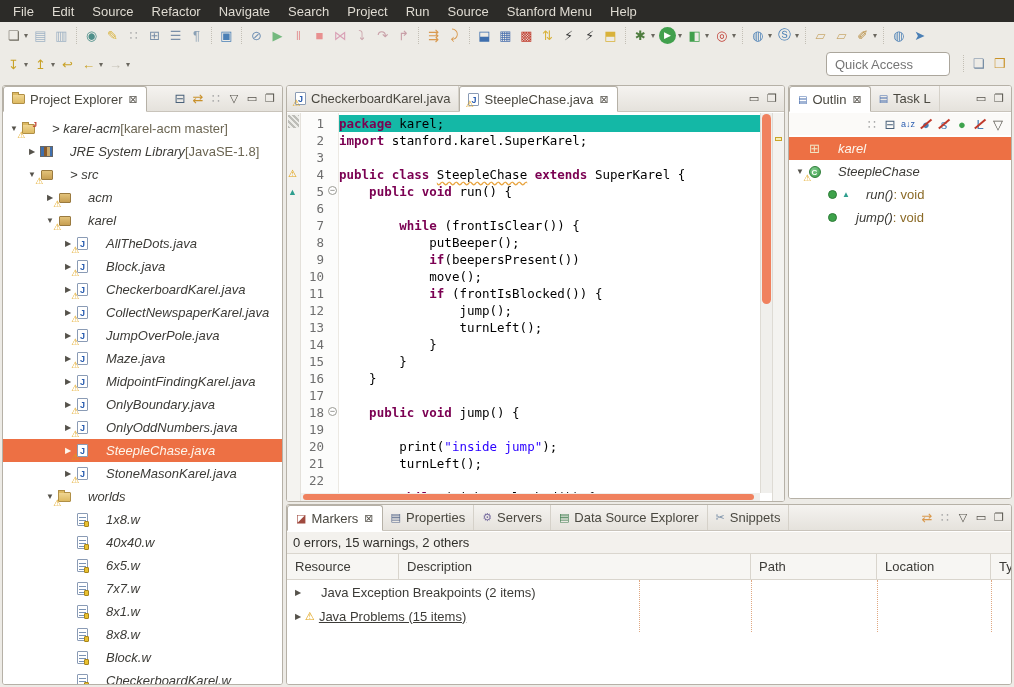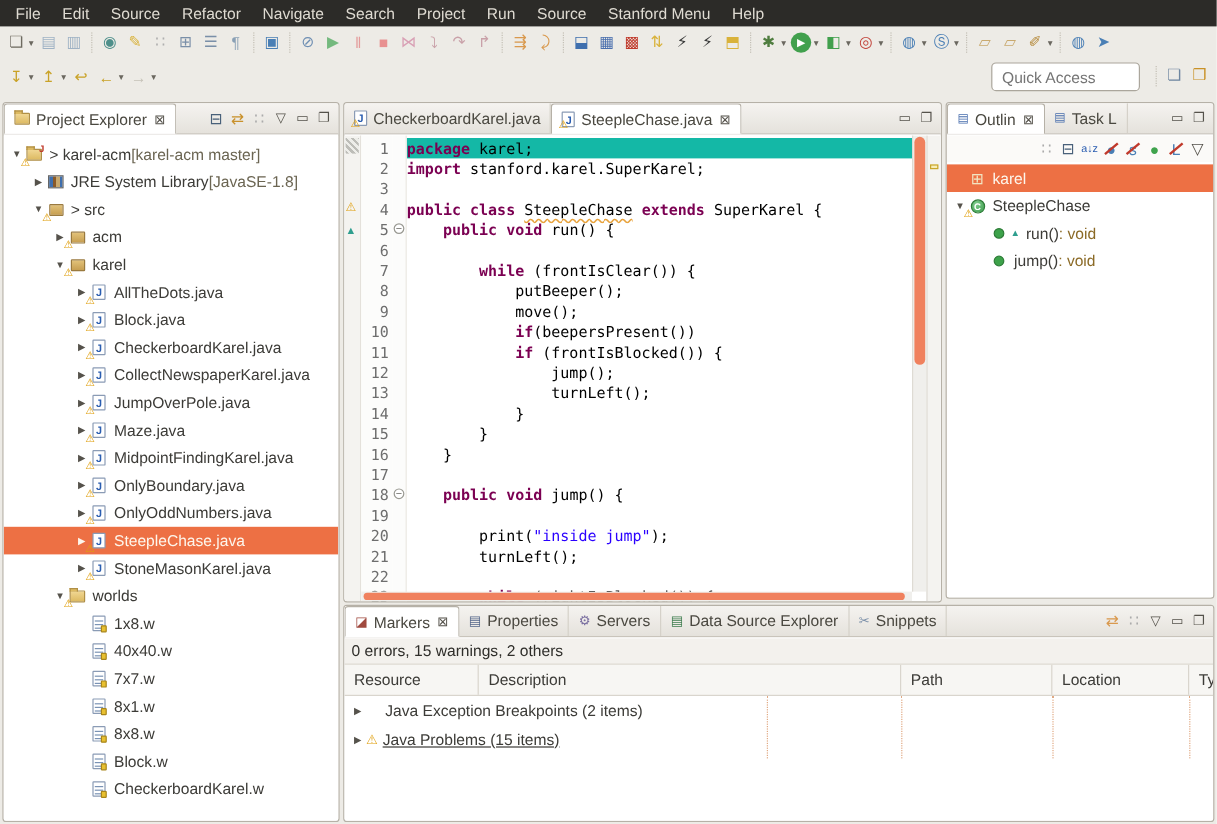--- a/index.html
+++ b/index.html
@@ -42,21 +42,21 @@
   .vtab .close { margin-left:6px; font-size:11px; color:#55524B; }
   .bar-icons { margin-left:auto; display:flex; align-items:center; padding-right:3px; }
   .mini-ic { display:inline-flex; align-items:center; justify-content:center; width:18px; height:18px; font-size:11px; color:#55524B; cursor:default; }
 
   
   .tree { position:absolute; left:0; right:0; top:27px; bottom:0; overflow:hidden; background:#fff; padding-top:4px; }
   .tree-row { height:23px; display:flex; align-items:center; white-space:nowrap; cursor:default; }
   .tree-row.selected { background:#ED7044; color:#FDF6EC; }
   .twisty { width:14px; text-align:center; font-size:8px; color:#55524B; flex:none; }
   .tree-row.selected .twisty { color:#FDF6EC; }
-  .t-label { margin-left:5px; }
+  .t-label { margin-left:16px;font-style:italic; }
   .t-dec { color:#6B6552; }
   .iconbox { position:relative; width:15px; height:15px; flex:none; display:inline-flex; align-items:center; justify-content:center; }
   .foldericon { width:13px; height:10px; background:linear-gradient(#F0D692,#DDBA62); border:1px solid #B08F46; border-radius:1px; position:relative; }
   .foldericon:before { content:""; position:absolute; left:-1px; top:-3px; width:5px; height:2px; background:#DDBA62; border:1px solid #B08F46; border-bottom:none; }
   .projJ { position:absolute; right:-3px; top:-5px; font-size:8px; font-weight:bold; color:#C0392B; }
   .pkgicon { width:12px; height:10px; background:linear-gradient(#E2C27A,#C79F52); border:1px solid #9A7A3F; border-radius:1px; }
   .libicon { width:13px; height:11px; border:1px solid #666; background:linear-gradient(90deg,#3F6FAE 0 3px,#8A5A2A 3px 6px,#C9A96E 6px 9px,#3F6FAE 9px 13px); }
   .docicon { position:relative; width:11px; height:13px; background:#fff; border:1px solid #8A9BB5; border-radius:1px; }
   .docicon .j { position:absolute; left:2px; top:1px; font-size:9px; line-height:10px; font-weight:bold; color:#2A5DB0; }
   .docicon.lines:before { content:""; position:absolute; left:1px; top:3px; width:7px; height:1px; background:#7A93B5; box-shadow:0 3px 0 #7A93B5, 0 6px 0 #7A93B5; }
@@ -513,20 +513,29 @@
           <span class="t-label">1x8.w</span>
         </div>
         <div class="tree-row" style="padding-left: 58px;">
           <span class="twisty"></span>
           <span class="iconbox">
             <span class="docicon lines">
               <span class="golddot"></span>
             </span>
           </span>
           <span class="t-label">40x40.w</span>
+        </div>
+        <div class="tree-row" style="padding-left: 58px;">
+          <span class="twisty"></span>
+          <span class="iconbox">
+            <span class="docicon lines">
+              <span class="golddot"></span>
+            </span>
+          </span>
+          <span class="t-label">6x5.w</span>
         </div>
         <div class="tree-row" style="padding-left: 58px;">
           <span class="twisty"></span>
           <span class="iconbox">
             <span class="docicon lines">
               <span class="golddot"></span>
             </span>
           </span>
           <span class="t-label">7x7.w</span>
         </div>
@@ -632,22 +641,22 @@
         </div>
       <div class="codearea" id="codearea">
           <div class="code-line hl"><span class="k">package</span><span> karel;</span></div>
           <div class="code-line"><span class="k">import</span><span> stanford.karel.SuperKarel;</span></div>
           <div class="code-line"></div>
           <div class="code-line"><span class="k">public</span><span> </span><span class="k">class</span><span> </span><span class="u">SteepleChase</span><span> </span><span class="k">extends</span><span> SuperKarel {</span></div>
           <div class="code-line"><span>    </span><span class="k">public</span><span> </span><span class="k">void</span><span> run() {</span></div>
           <div class="code-line"></div>
           <div class="code-line"><span>        </span><span class="k">while</span><span> (frontIsClear()) {</span></div>
           <div class="code-line"><span>            putBeeper();</span></div>
+          <div class="code-line"><span>            </span><span class="k">if</span><span>(beepersPresent())</span></div>
           <div class="code-line"><span>            move();</span></div>
-          <div class="code-line"><span>            </span><span class="k">if</span><span>(beepersPresent())</span></div>
           <div class="code-line"><span>            </span><span class="k">if</span><span> (frontIsBlocked()) {</span></div>
           <div class="code-line"><span>                jump();</span></div>
           <div class="code-line"><span>                turnLeft();</span></div>
           <div class="code-line"><span>            }</span></div>
           <div class="code-line"><span>        }</span></div>
           <div class="code-line"><span>    }</span></div>
           <div class="code-line"></div>
           <div class="code-line"><span>    </span><span class="k">public</span><span> </span><span class="k">void</span><span> jump() {</span></div>
           <div class="code-line"></div>
           <div class="code-line"><span>        print(</span><span class="s">"inside jump"</span><span>);</span></div>

